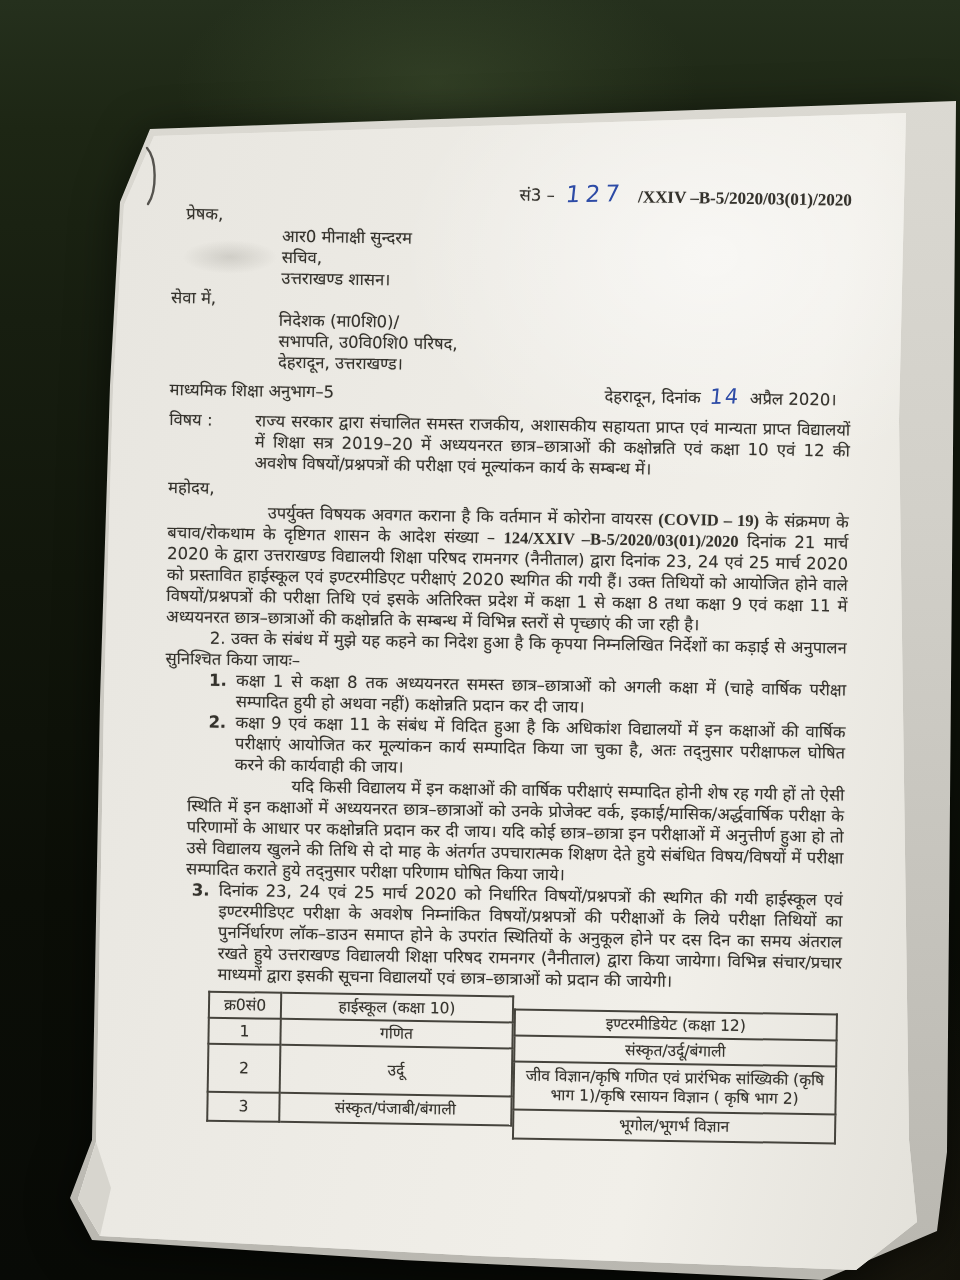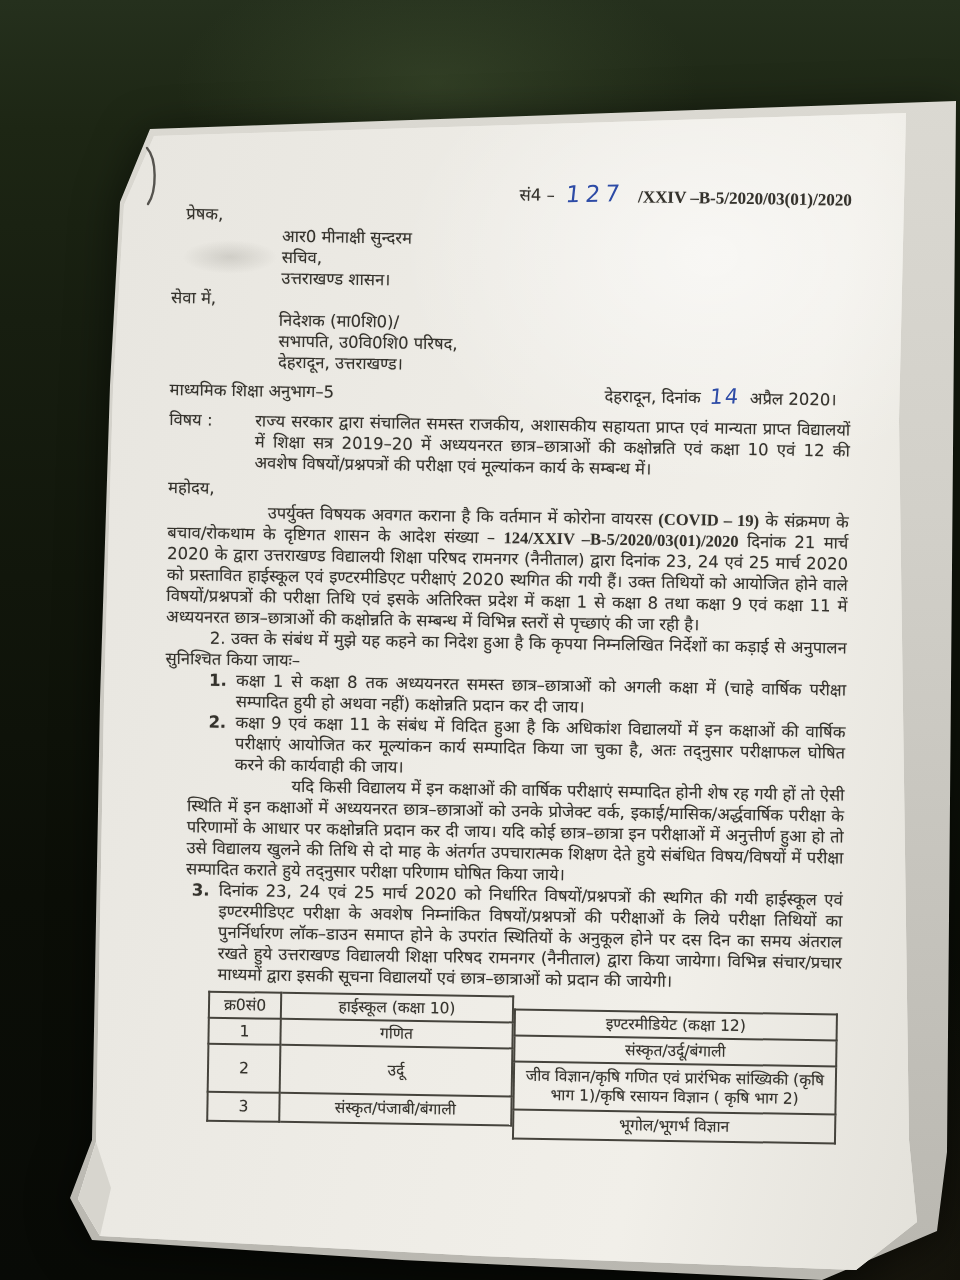--- a/index.html
+++ b/index.html
@@ -88,21 +88,21 @@
 
 <div class="pen-mark">
   <svg width="16" height="62" viewBox="0 0 16 62">
     <path d="M3,3 C13,14 13,46 4,59" stroke="#55534e" stroke-width="2.4" fill="none" stroke-linecap="round"></path>
   </svg>
 </div>
 
 <div class="content">
 
   <div class="ref-line">
-    <span>सं4 –</span>
+    <span>सं3 –</span>
     <span class="hw">127</span>
     <span class="serif-bold">/XXIV –B-5/2020/03(01)/2020</span>
   </div>
 
   <div class="from-label">प्रेषक,</div>
   <div class="addr">
     <div>आर0 मीनाक्षी सुन्दरम</div>
     <div>सचिव,</div>
     <div>उत्तराखण्ड शासन।</div>
   </div>

